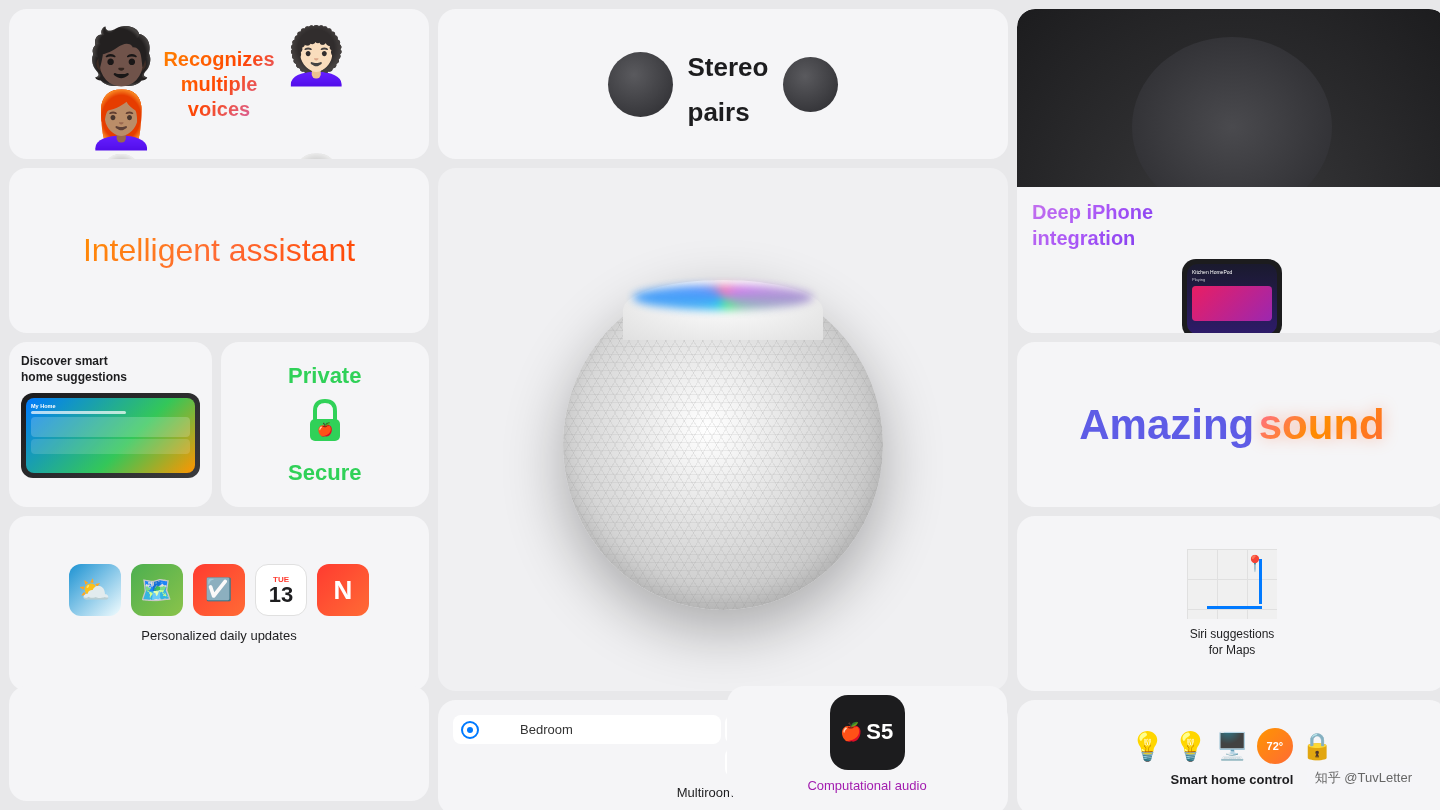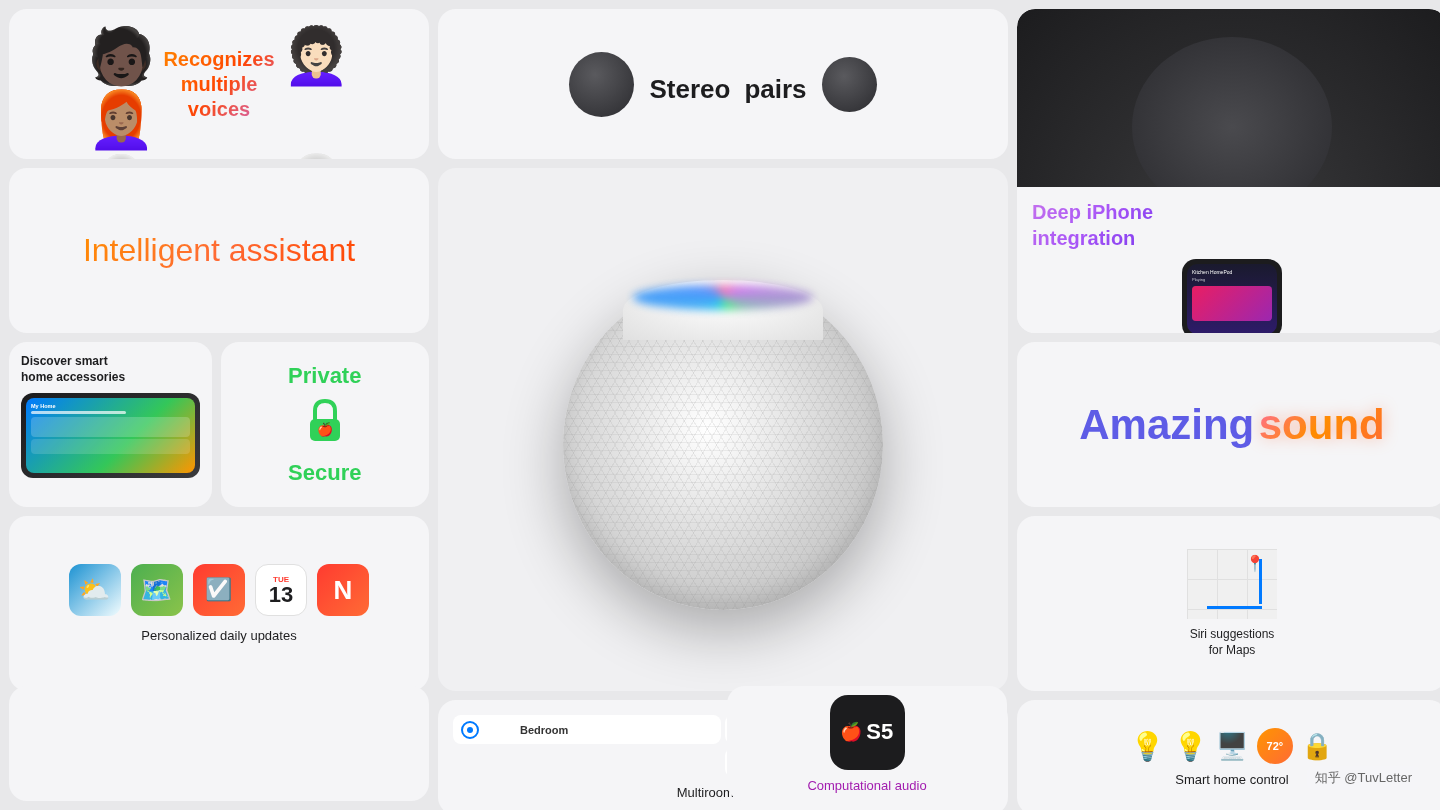--- a/index.html
+++ b/index.html
@@ -506,21 +506,21 @@
 
     .smart-icons {
       display: flex;
       gap: 8px;
       align-items: center;
     }
 
     .smart-label {
       font-size: 13px;
       color: #1d1d1f;
-      font-weight: 400;
+      font-weight: 700;
     }
 
     
     .watermark {
       position: absolute;
       bottom: 20px;
       right: 20px;
       font-size: 13px;
       color: #666;
       background: rgba(245,245,247,0.8);
@@ -602,23 +602,23 @@
       height: 6px;
       background: #007aff;
       border-radius: 50%;
       position: absolute;
       top: 50%;
       left: 50%;
       transform: translate(-50%, -50%);
     }
 
     .room-label {
-      font-size: 11px;
+      font-size: 13px;
       color: #333;
-      font-weight: 700;
+      font-weight: 400;
       padding-left: 36px;
     }
 
     .card-voices-content {
       width: 100%;
       height: 100%;
       position: relative;
       display: grid;
       grid-template-columns: 1fr 1fr;
       grid-template-rows: 1fr 1fr 1fr;
@@ -662,21 +662,21 @@
       <div class="memoji-cell"></div>
       <div class="memoji-cell">👨🏽‍🦳</div>
       <div class="memoji-cell">👩🏾‍🦳</div>
       <div class="voices-center-label" style="white-space:pre-line;">Recognizes
 multiple voices</div>
     </div>
   </div>
 
   <div class="card card-stereo" style="grid-column:2; grid-row:1;">
     <div class="homepod-icon"></div>
-    <div style="display:flex; flex-direction:row; gap:14px;margin-top:12px;">
+    <div style="display:flex; flex-direction:column; gap:14px;margin-top:12px;">
       <span class="stereo-text">Stereo</span>
       <span class="stereo-text">pairs</span>
     </div>
     <div class="homepod-icon-sm"></div>
   </div>
 
   <div class="card card-shortcuts" style="grid-column:3; grid-row:1;">
 
     <div style="width:65px; height:65px; border-radius:50%; background: conic-gradient(#ff6b9d 0%, #c471ed 25%, #12c2e9 50%, #43e97b 75%, #ff6b9d 100%); flex-shrink:0;"></div>
     <span class="shortcuts-text">Shortcuts</span>
@@ -716,21 +716,21 @@
           </div>
         </div>
       </div>
     </div>
   </div>
 
   <div style="grid-column:1; grid-row:3; display:flex; gap:9px; background:transparent;">
 
     <div class="card card-smarthome-discover" style="flex:1; padding:12px; overflow:hidden;">
       <div class="discover-title" style="white-space:pre-line; font-size:12px;">Discover smart
-home accessories</div>
+home suggestions</div>
 
       <div style="width:100%; height:85px; background: linear-gradient(145deg, #1c1c1e, #3a3a3c); border-radius:12px; padding:5px; margin-top:5px;">
         <div style="width:100%; height:100%; background: linear-gradient(135deg, #007aff 0%, #34c759 60%, #ff9500 100%); border-radius:8px; padding:5px;">
           <div style="font-size:5.5px; color:white; font-weight:700; margin-bottom:2px;">My Home</div>
           <div style="height:3px; background:rgba(255,255,255,0.7); border-radius:2px; width:60%; margin-bottom:3px;"></div>
           <div style="height:20px; background:rgba(255,255,255,0.2); border-radius:4px; margin-bottom:2px;"></div>
           <div style="height:15px; background:rgba(255,255,255,0.15); border-radius:4px;"></div>
         </div>
       </div>
     </div>

